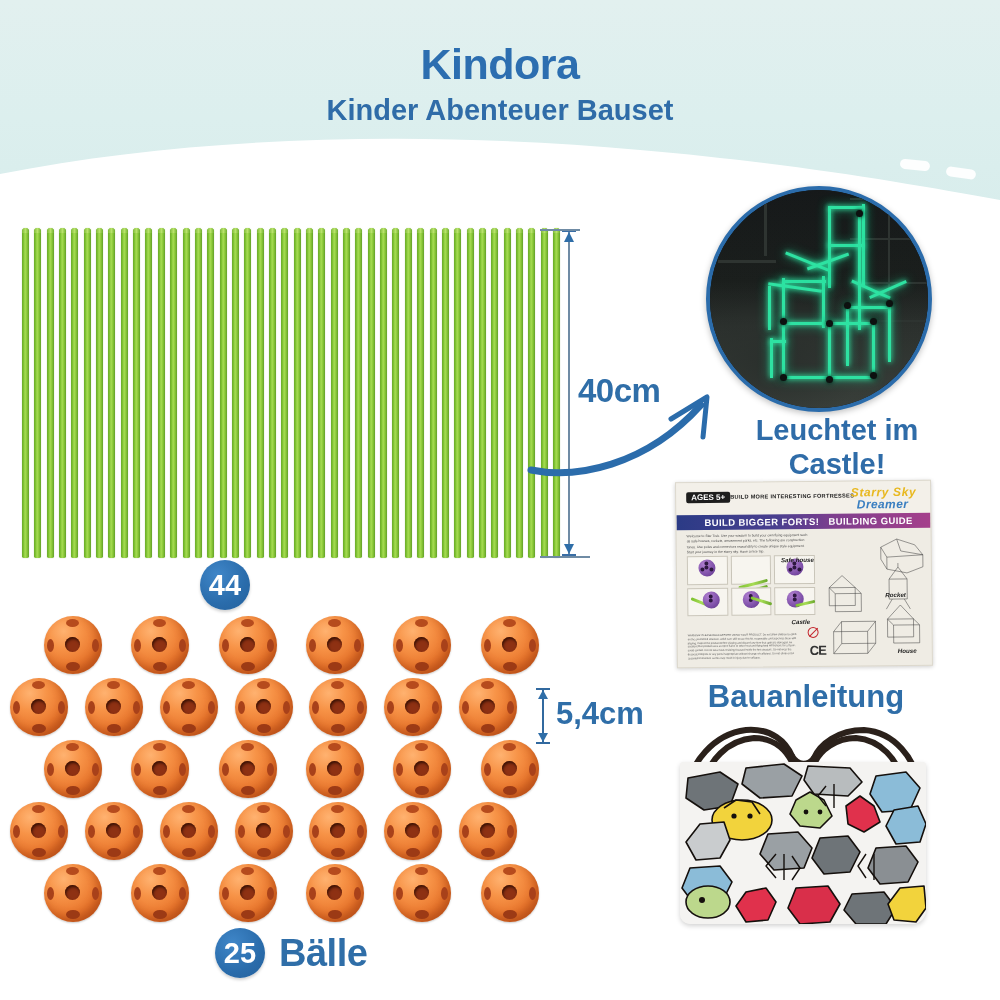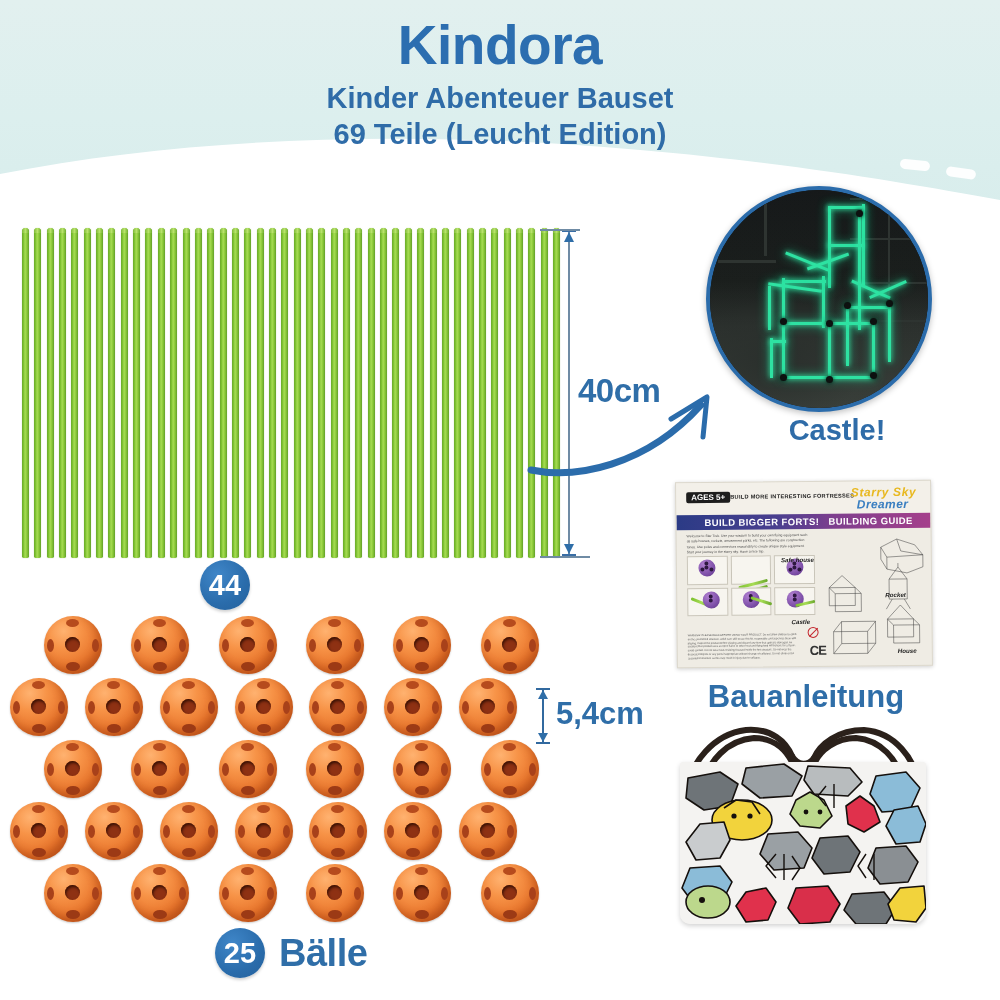--- a/index.html
+++ b/index.html
@@ -17,22 +17,23 @@
     overflow:hidden;
   }
   .wave {
     position:absolute; left:0; top:130px; width:1000px; height:90px;
   }
   .header-text {
     position:absolute; left:0; top:16px; width:1000px; text-align:center;
     z-index:4;
   }
   .brand {
-    font-size:55px; font-weight:bold; color:#2c6eb0; letter-spacing:-0.5px;
+    font-size:43px; font-weight:bold; color:#2c6eb0; letter-spacing:-0.5px;
     line-height:1.08;
+    margin-top:25px;
   }
   .subtitle {
     font-size:29px; font-weight:bold; color:#2f6ca8; line-height:1.22;
     margin-top:6px;
   }
 
   
   .sticks-wrap {
     position:absolute; left:22px; top:228px; width:538px; height:330px;
   }
@@ -185,21 +186,20 @@
         <rect x="668" y="32" width="26" height="9" rx="4.5" transform="rotate(-3 681 36)"></rect>
         <rect x="710" y="36" width="26" height="9" rx="4.5" transform="rotate(-1 723 40)"></rect>
         <rect x="752" y="40" width="26" height="9" rx="4.5" transform="rotate(2 765 44)"></rect>
         <rect x="900" y="30" width="30" height="10" rx="5" transform="rotate(6 915 35)"></rect>
         <rect x="946" y="38" width="30" height="10" rx="5" transform="rotate(8 961 43)"></rect>
       </g>
     </svg>
     <div class="header-text">
       <div class="brand">Kindora</div>
       <div class="subtitle">Kinder Abenteuer Bauset</div>
-      <div class="subtitle" style="margin-top:0">69 Teile (Leucht Edition)</div>
     </div>
   </div>
 
   <div class="sticks-wrap" id="sticks">
       <div class="stick" style="left: 0px;"></div>
       <div class="stick" style="left: 12.3488px;"></div>
       <div class="stick" style="left: 24.6977px;"></div>
       <div class="stick" style="left: 37.0465px;"></div>
       <div class="stick" style="left: 49.3953px;"></div>
       <div class="stick" style="left: 61.7442px;"></div>
@@ -305,20 +305,21 @@
       <div class="glownode" style="left:70px; top:184px;"></div>
       <div class="glownode" style="left:116px; top:186px;"></div>
       <div class="glownode" style="left:160px; top:182px;"></div>
       <div class="glownode" style="left:134px; top:112px;"></div>
       <div class="glownode" style="left:176px; top:110px;"></div>
       <div class="glownode" style="left:146px; top:20px;"></div>
     </div>
   </div>
 
   <div class="leuchtet">
+    <div>Leuchtet im</div>
     <div>Castle!</div>
   </div>
 
   <div class="badge-row" style="left:200px; top:560px;">
     <div class="badge">44</div>
   </div>
 
   <div class="balls-wrap" id="balls">
       <div class="ball" style="left: 24px; top: 4px;">
         <div class="body"></div>

